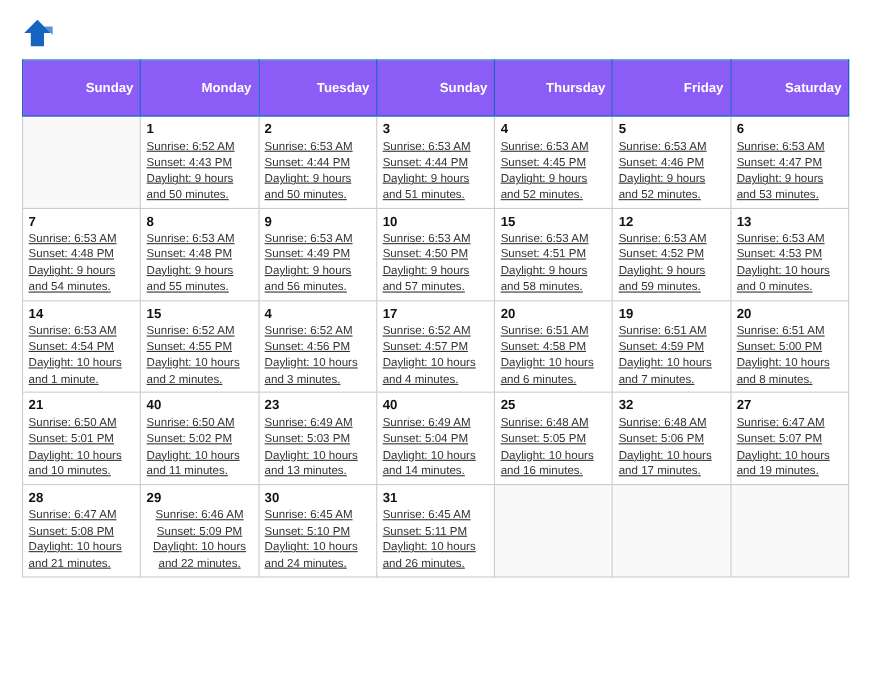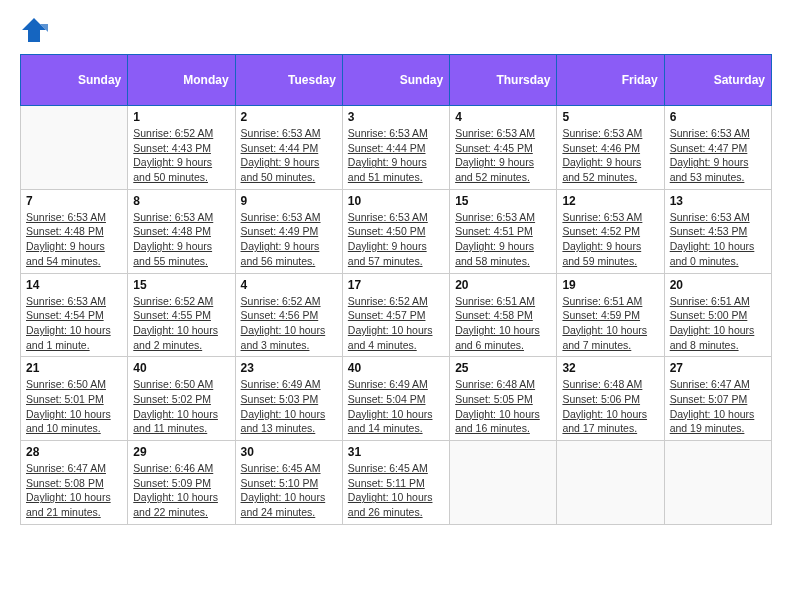--- a/index.html
+++ b/index.html
@@ -325,21 +325,21 @@
         <tr>
           <td>
             <div class="day-number">28</div>
             <div class="day-info" style="white-space: pre-line;">Sunrise: 6:47 AM
 Sunset: 5:08 PM
 Daylight: 10 hours
 and 21 minutes.</div>
           </td>
           <td>
             <div class="day-number">29</div>
-            <div class="day-info" style="white-space: pre-line;">Sunrise: 6:46 AM
+            <div class="day-info" style="white-space: pre-line; text-align: center;">Sunrise: 6:46 AM
 Sunset: 5:09 PM
 Daylight: 10 hours
 and 22 minutes.</div>
           </td>
           <td>
             <div class="day-number">30</div>
             <div class="day-info" style="white-space: pre-line;">Sunrise: 6:45 AM
 Sunset: 5:10 PM
 Daylight: 10 hours
 and 24 minutes.</div>

